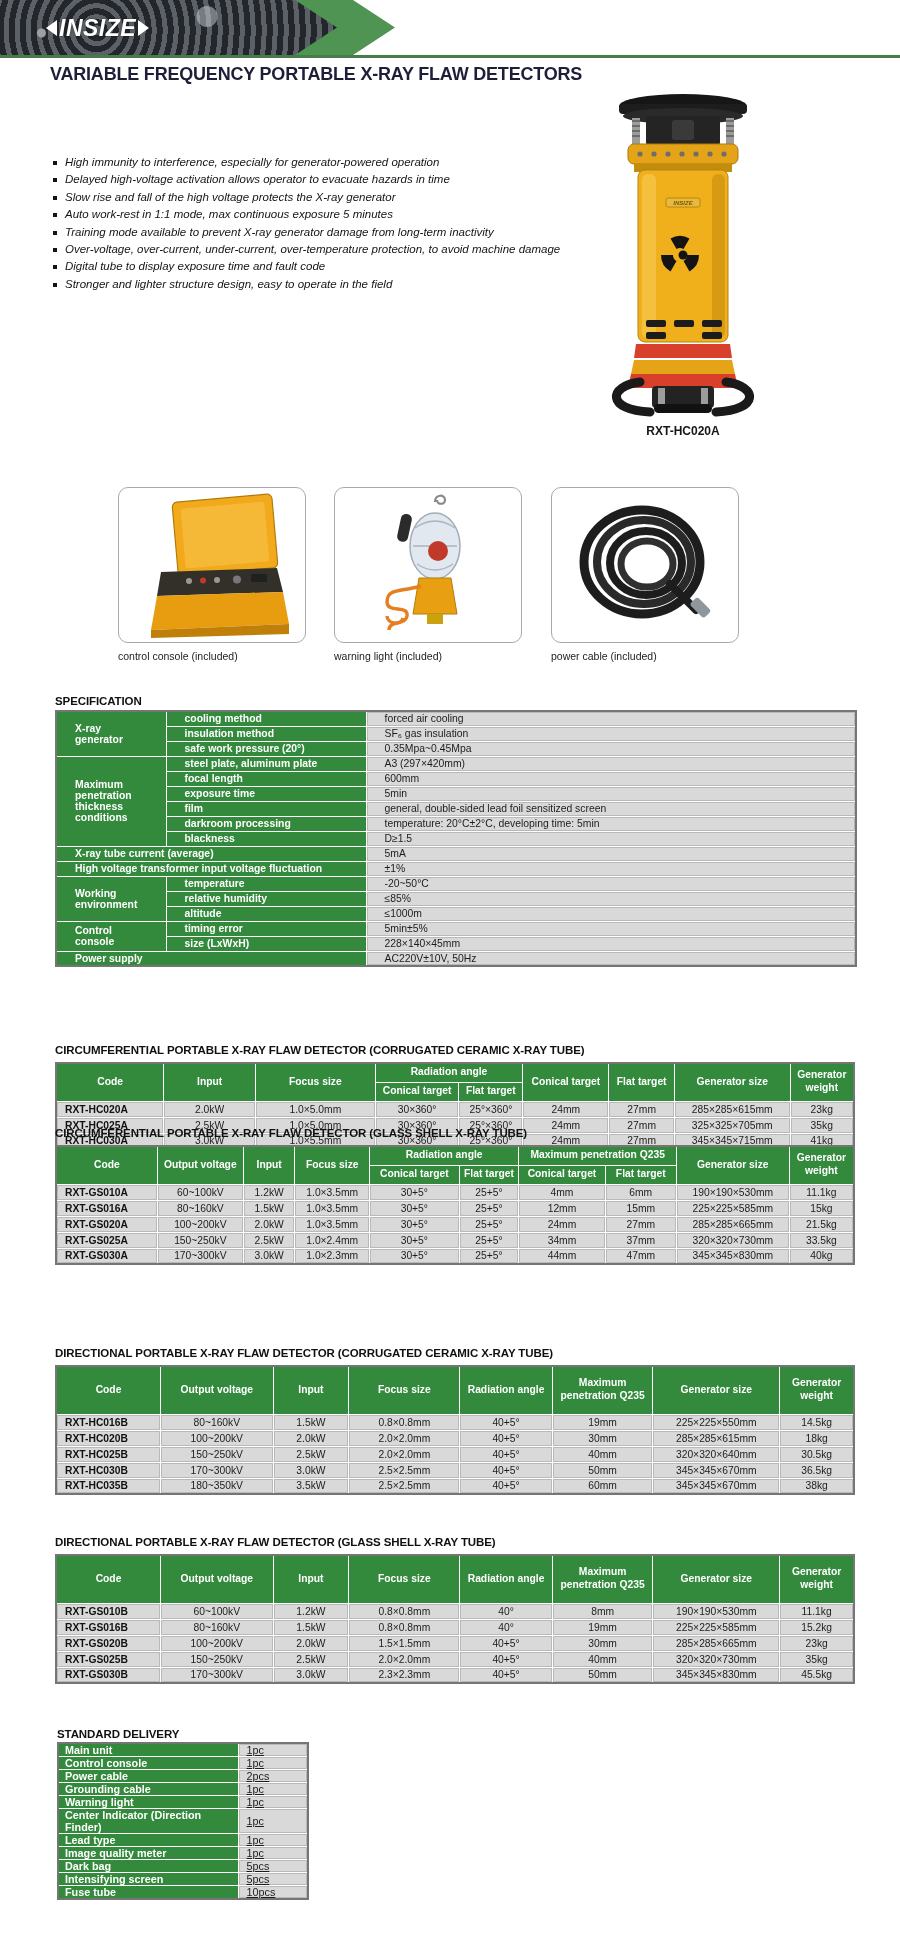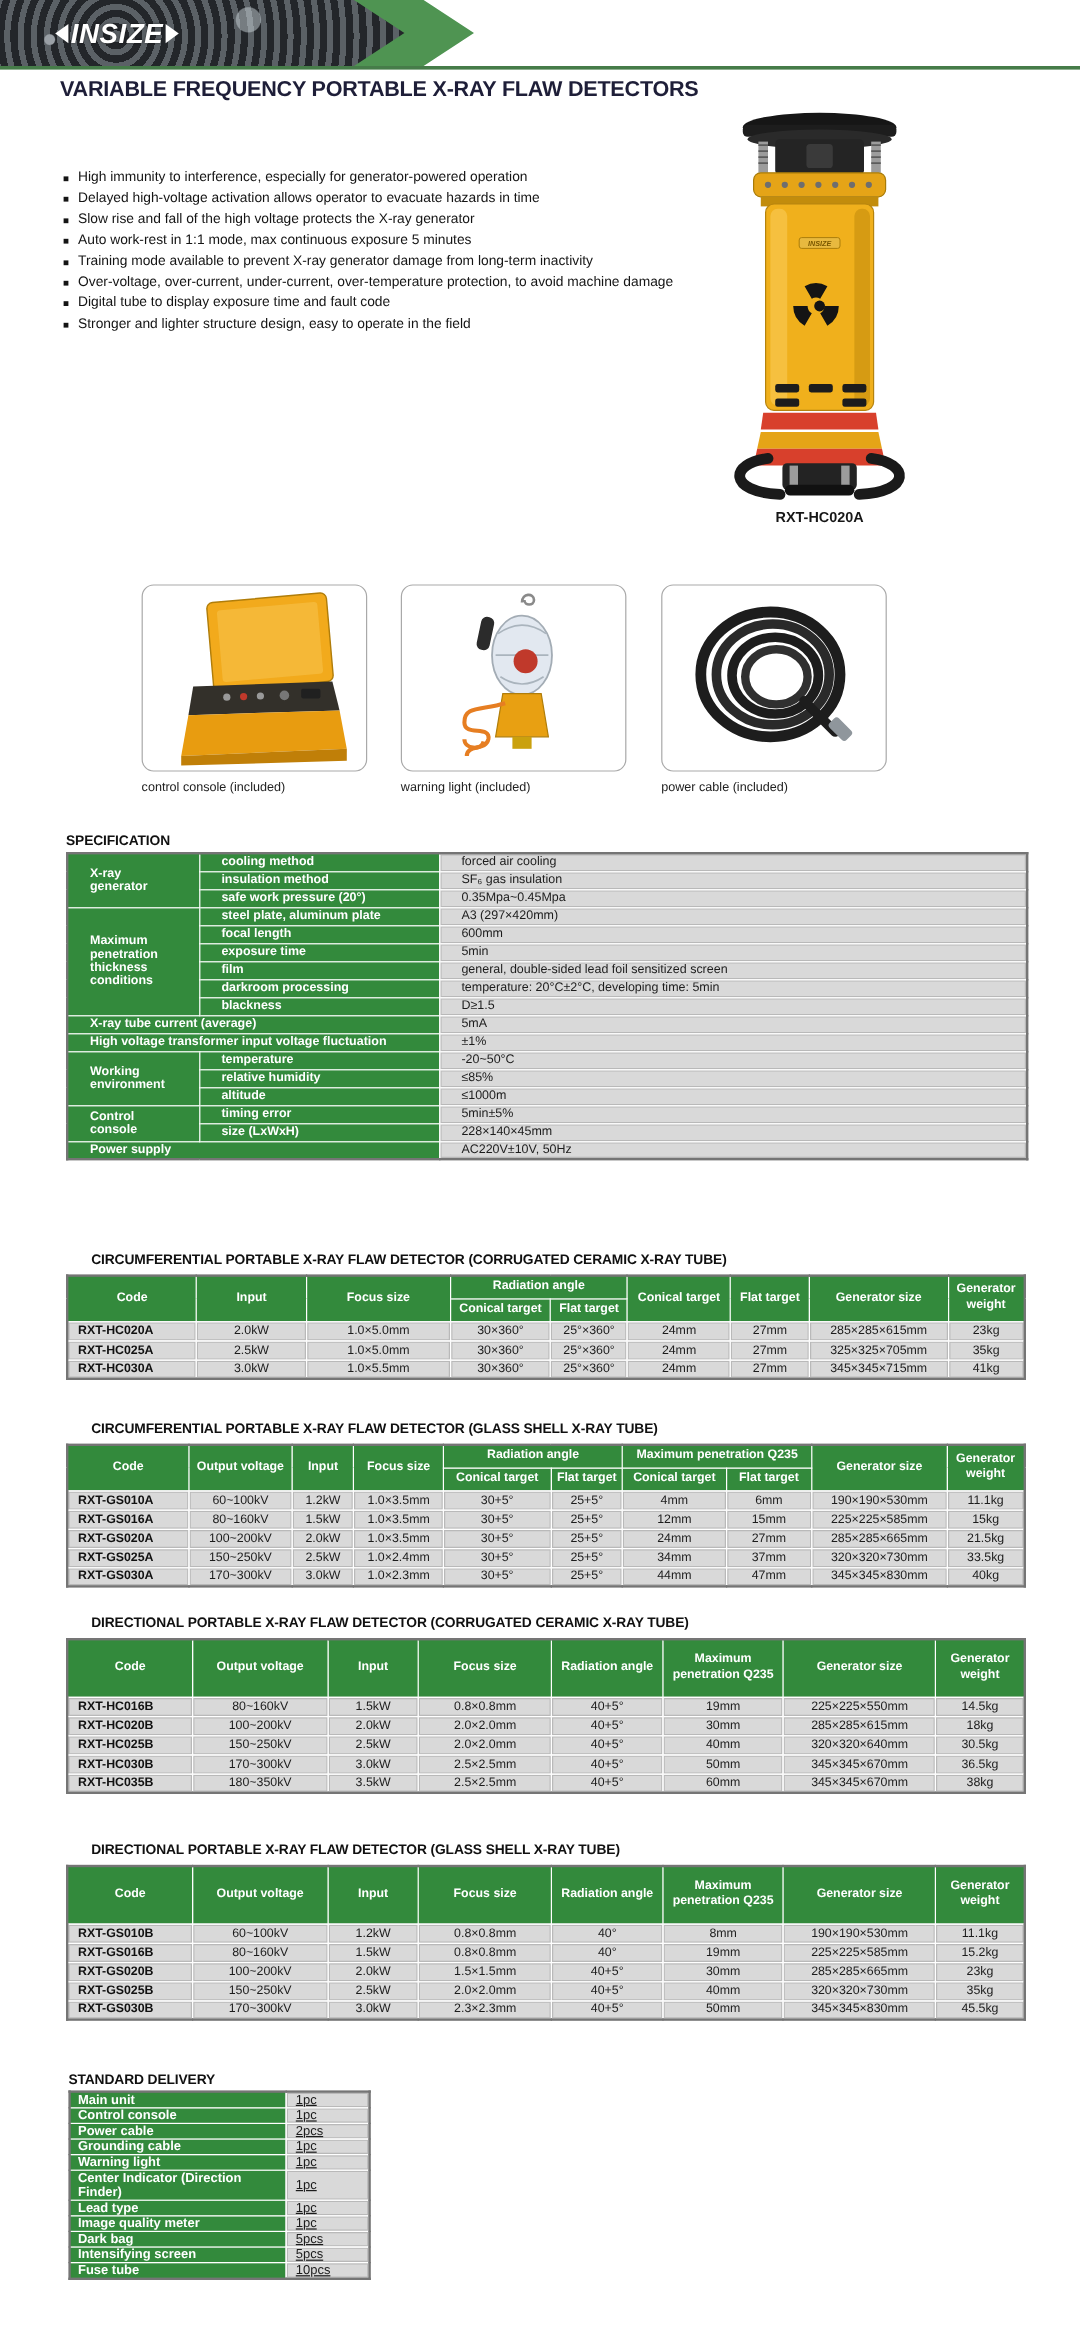--- a/index.html
+++ b/index.html
@@ -32,40 +32,40 @@
   .logo{
     position:absolute;left:46px;top:13px;height:30px;display:flex;align-items:center;gap:2px;
     color:#fff;font-style:italic;font-weight:bold;font-size:23px;letter-spacing:.5px;
     text-shadow:0 0 2px rgba(0,0,0,.6);
   }
   .arrow-l{width:0;height:0;border-top:8px solid transparent;border-bottom:8px solid transparent;border-right:11px solid #fff;}
   .arrow-r{width:0;height:0;border-top:8px solid transparent;border-bottom:8px solid transparent;border-left:11px solid #fff;}
   .hdr-line{position:absolute;left:0;top:55px;width:900px;height:3px;background:var(--line-green);}
   .page-title{position:absolute;left:50px;top:64px;font-size:18px;font-weight:bold;color:var(--navy);letter-spacing:-.2px;}
   
-  .features{position:absolute;left:52px;top:140px;width:515px;list-style:none;}
+  .features{position:absolute;left:52px;top:154px;width:515px;list-style:none;font-style:italic;}
   .features li{position:relative;padding-left:13px;font-size:11.5px;line-height:17.4px;color:#141414;}
   .features li::before{content:"";position:absolute;left:1px;top:7px;width:4px;height:4px;background:#141414;}
   
   .product{position:absolute;left:588px;top:90px;width:190px;height:330px;}
   .product-caption{position:absolute;left:588px;top:424px;width:190px;text-align:center;font-size:12px;font-weight:bold;color:#161616;}
   
   .inc-box{position:absolute;top:487px;width:188px;height:156px;border:1px solid #a9a9a9;border-radius:10px;background:#fff;}
   .inc-cap{position:absolute;top:650px;width:188px;font-size:10.5px;color:#222;}
   
   .sec-title{position:absolute;font-size:11.5px;font-weight:bold;color:#101010;letter-spacing:-.1px;}
   
   .spec-table{position:absolute;left:55px;top:710px;width:800px;border-collapse:collapse;table-layout:fixed;border:2px solid var(--border-dark);}
   .spec-table td{font-size:10.4px;height:15px;padding:1px 18px;border:1px solid #fff;vertical-align:middle;}
   .spec-table td.g{background:var(--green);color:#fff;font-weight:bold;}
   .spec-table td.v{background:var(--cell);color:#1c1c1c;box-shadow:inset 0 0 0 1px #b9b9b9;}
   .col-sl{width:110px}.col-sk{width:200px}.col-sv{width:490px}
   
   .dt-wrap{position:absolute;left:55px;width:800px;}
-  .dt-title{font-size:11.5px;font-weight:bold;color:#101010;margin-bottom:6px;letter-spacing:-.1px;margin-left:21px;}
+  .dt-title{font-size:11.5px;font-weight:bold;color:#101010;margin-bottom:6px;letter-spacing:-.1px;}
   table.dt{width:800px;border-collapse:collapse;table-layout:fixed;border:2px solid var(--border-dark);}
   table.dt th{background:var(--green);color:#fff;font-weight:bold;font-size:10.3px;border:1px solid #fff;padding:1px 2px;text-align:center;vertical-align:middle;line-height:1.25;}
   table.dt thead tr{height:19px;}
   .tall-head table.dt thead tr{height:48px;}
   table.dt td{background:var(--cell);font-size:10.3px;color:#1c1c1c;border:1px solid #fff;box-shadow:inset 0 0 0 1px #b9b9b9;text-align:center;vertical-align:middle;padding:0 2px;}
   table.dt tbody tr{height:16px;}
   table.dt td.code{text-align:left;padding-left:8px;font-weight:bold;color:#111;}
   
   .deliv-table{position:absolute;left:57px;top:1742px;width:250px;border-collapse:collapse;table-layout:fixed;border:2px solid var(--border-dark);}
   .deliv-table td{font-size:10.8px;height:12.6px;border:1px solid #fff;vertical-align:middle;padding:0 6px;}
@@ -336,21 +336,21 @@
           <td>30×360°</td>
           <td>25°×360°</td>
           <td>24mm</td>
           <td>27mm</td>
           <td>345×345×715mm</td>
           <td>41kg</td>
         </tr>
       </tbody>
     </table>
 </div>
-<div class="dt-wrap" style="top:1185px">
+<div class="dt-wrap" style="top:1127px">
   <div class="dt-title">CIRCUMFERENTIAL PORTABLE X-RAY FLAW DETECTOR (GLASS SHELL X-RAY TUBE)</div>
   <table class="dt">
       <colgroup>
         <col style="width: 12.2%;">
         <col style="width: 10.4%;">
         <col style="width: 6.2%;">
         <col style="width: 9%;">
         <col style="width: 10.8%;">
         <col style="width: 7.2%;">
         <col style="width: 10.4%;">

